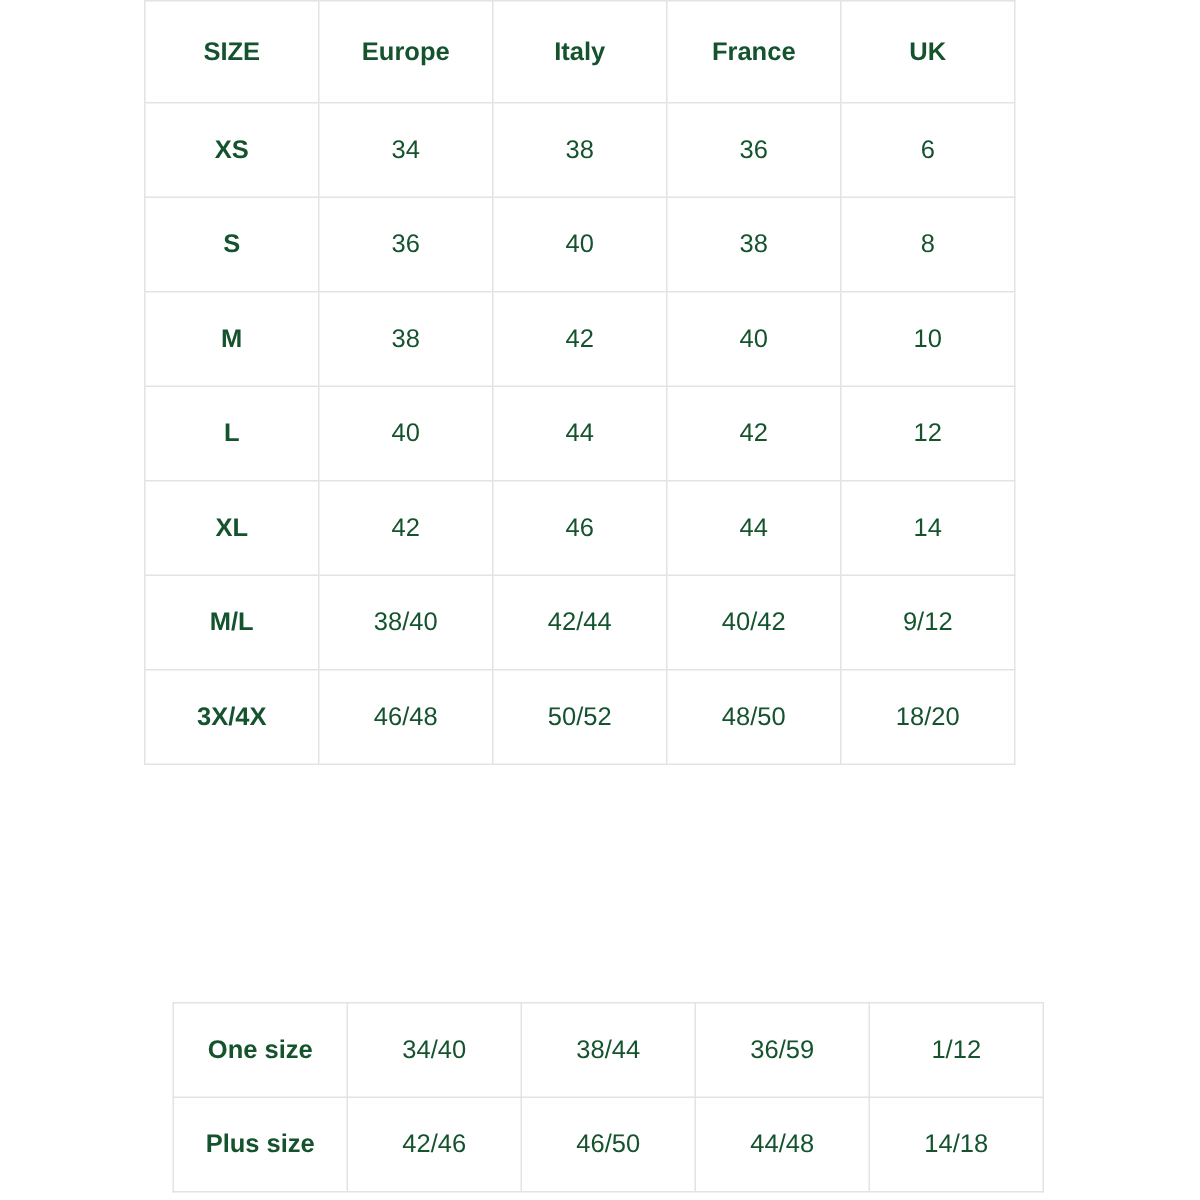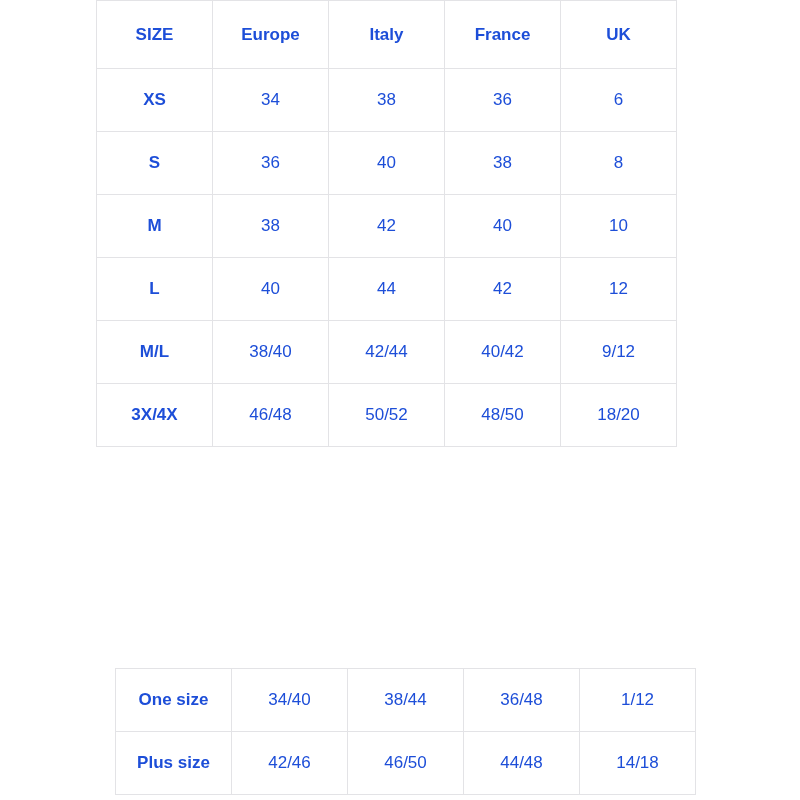--- a/index.html
+++ b/index.html
@@ -35,21 +35,21 @@
   table.size-table col.c1 { width: 116px; }
   table.size-table col.c2 { width: 116px; }
   table.size-table col.c3 { width: 116px; }
   table.size-table col.c4 { width: 116px; }
 
   table.size-table td,
   table.size-table th {
     border: 1px solid #e3e3e6;
     text-align: center;
     vertical-align: middle;
-    color: #1d4ed8;
+    color: #14532d;
     font-size: 17px;
     font-weight: 400;
     padding: 0;
   }
   table.size-table thead th {
     height: 68px;
     font-weight: 700;
     font-size: 17px;
   }
   table.size-table tbody td {
@@ -113,20 +113,27 @@
           <td>10</td>
         </tr>
         <tr>
           <td class="rowhead">L</td>
           <td>40</td>
           <td>44</td>
           <td>42</td>
           <td>12</td>
         </tr>
         <tr>
+          <td class="rowhead">XL</td>
+          <td>42</td>
+          <td>46</td>
+          <td>44</td>
+          <td>14</td>
+        </tr>
+        <tr>
           <td class="rowhead">M/L</td>
           <td>38/40</td>
           <td>42/44</td>
           <td>40/42</td>
           <td>9/12</td>
         </tr>
         <tr>
           <td class="rowhead">3X/4X</td>
           <td>46/48</td>
           <td>50/52</td>
@@ -144,21 +151,21 @@
           <col class="c1">
           <col class="c2">
           <col class="c3">
           <col class="c4">
       </colgroup>
       <tbody>
         <tr>
           <td class="rowhead">One size</td>
           <td>34/40</td>
           <td>38/44</td>
-          <td>36/48</td>
+          <td>36/59</td>
           <td>1/12</td>
         </tr>
         <tr>
           <td class="rowhead">Plus size</td>
           <td>42/46</td>
           <td>46/50</td>
           <td>44/48</td>
           <td>14/18</td>
         </tr>
       </tbody>

